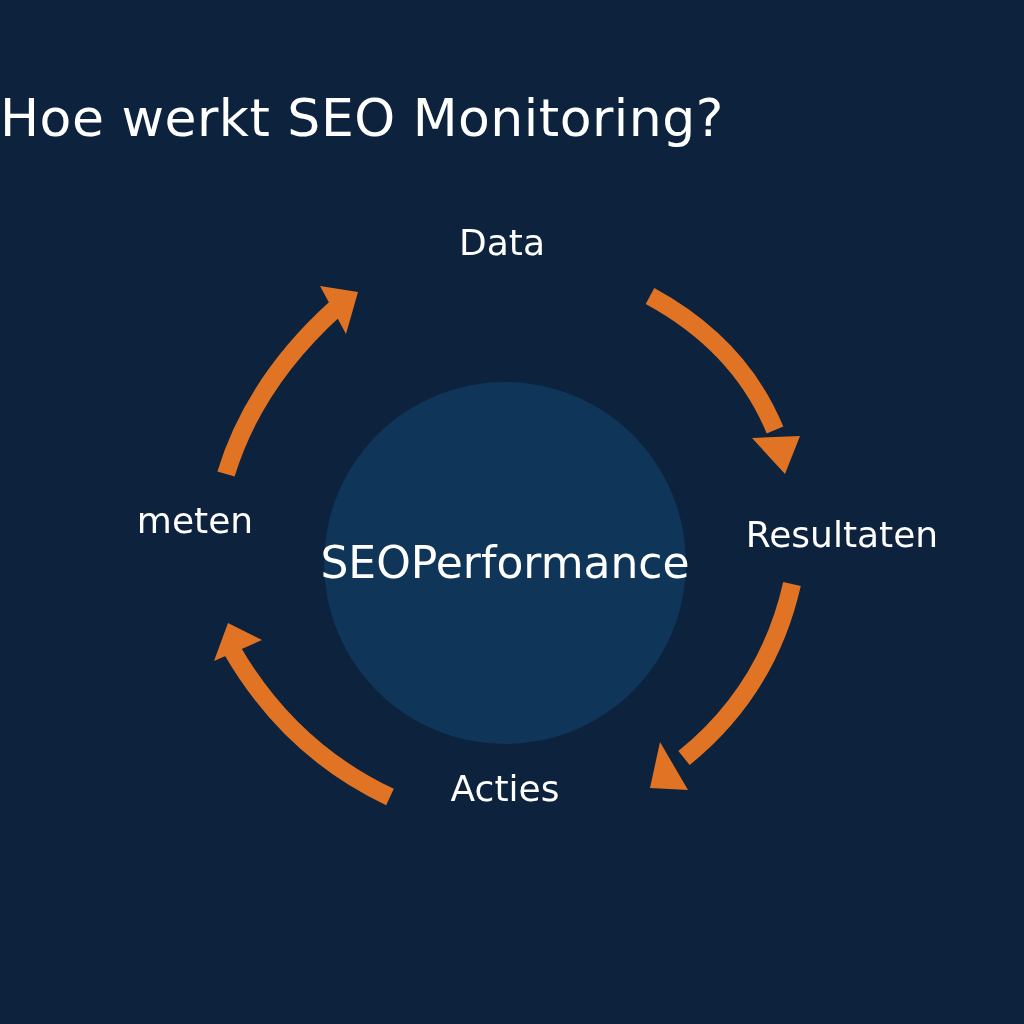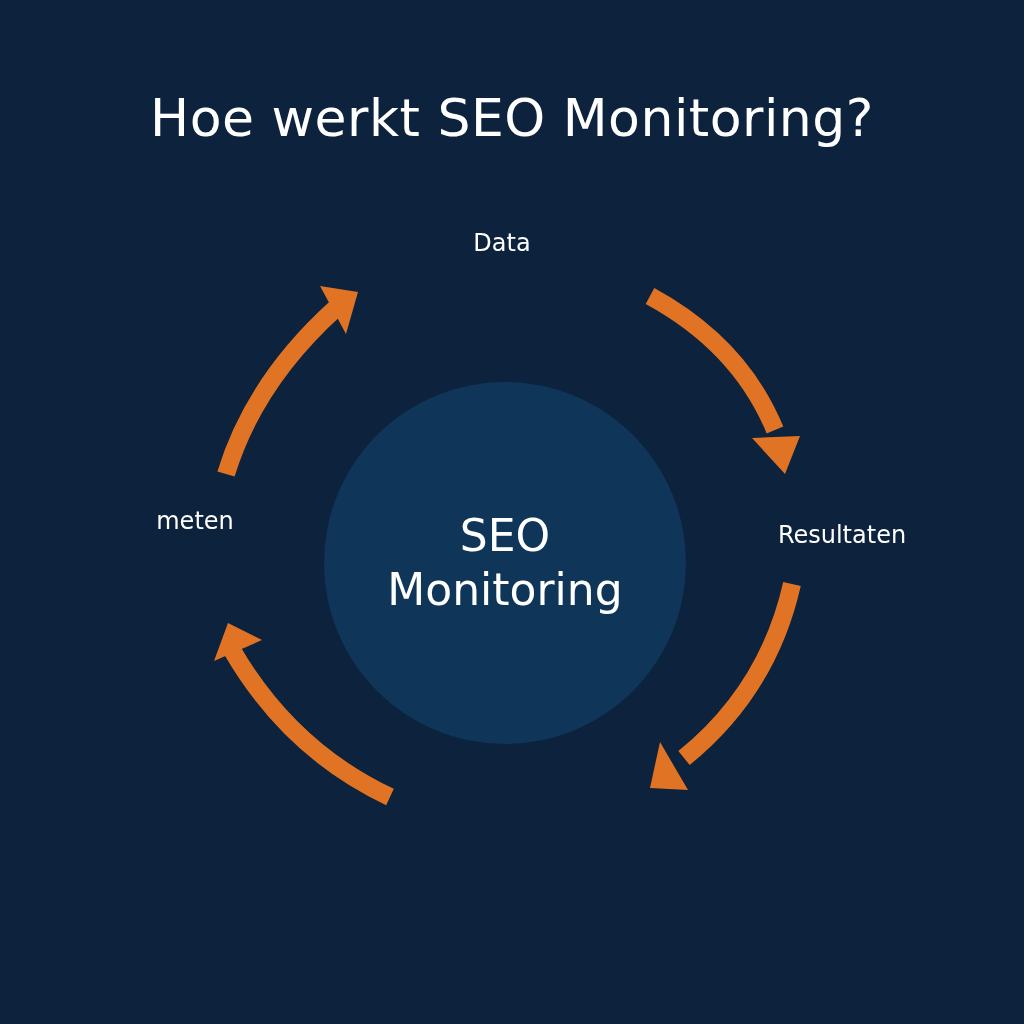--- a/index.html
+++ b/index.html
@@ -8,46 +8,45 @@
       background: #0c223d;
       position: relative;
       overflow: hidden;
       font-family: "DejaVu Sans", "Liberation Sans", sans-serif;
       color: #ffffff;
     }
     .title {
       position: absolute;
       left: 0; right: 0;
       top: 88px;
-      text-align: center;
       font-size: 52px;
       font-weight: 500;
       letter-spacing: 0.5px;
       white-space: nowrap;
       padding-left: 0;
     }
     .center-circle {
       position: absolute;
       left: 324px; top: 382px;
       width: 362px; height: 362px;
       border-radius: 50%;
       background: #0f3558;
-      display: flex; flex-direction: column;
+      display: flex; flex-direction: row;
       align-items: center; justify-content: center;
     }
     .center-line {
       font-size: 44px;
       line-height: 54px;
       font-weight: 500;
       text-align: center;
     }
     .step {
       position: absolute;
       text-align: center;
-      font-size: 24px;
+      font-size: 36px;
       line-height: 50px;
       font-weight: 500;
       white-space: nowrap;
     }
     .step-top { left: 362px; width: 280px; top: 218px; }
     .step-right { left: 712px; width: 260px; top: 510px; }
     .step-bottom { left: 380px; width: 250px; top: 764px; }
     .step-left { left: 70px; width: 250px; top: 496px; }
     svg.arrows { position: absolute; left: 0; top: 0; }
   </style>
@@ -74,29 +73,30 @@
   </g>
 
   <g>
     <path d="M 226 474 Q 254 382 336 308" fill="none" stroke="#e07424" stroke-width="18" stroke-linecap="butt"></path>
     <polygon points="320,286 358,292 346,334" fill="#e07424"></polygon>
   </g>
 </svg>
 
 <div class="center-circle">
   <div class="center-line">SEO</div>
-  <div class="center-line">Monitoring</div>
+  <div class="center-line">Performance</div>
 </div>
 
 <div class="step step-top">
   <div>Data</div>
 </div>
 
 <div class="step step-right">
   <div>Resultaten</div>
 </div>
 
 <div class="step step-bottom">
+  <div>Acties</div>
 </div>
 
 <div class="step step-left">
   <div>meten</div>
 </div>
 
 </body></html>

